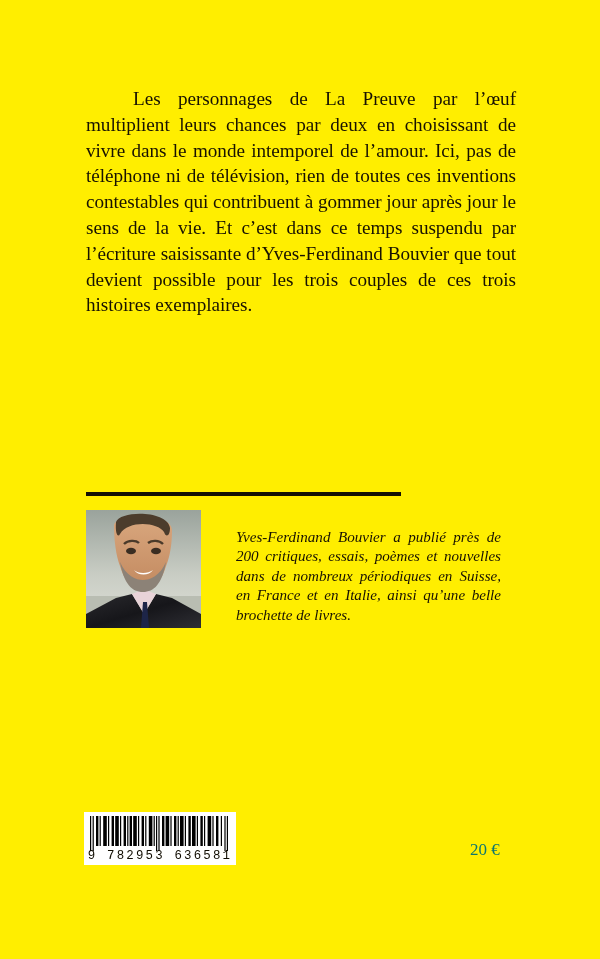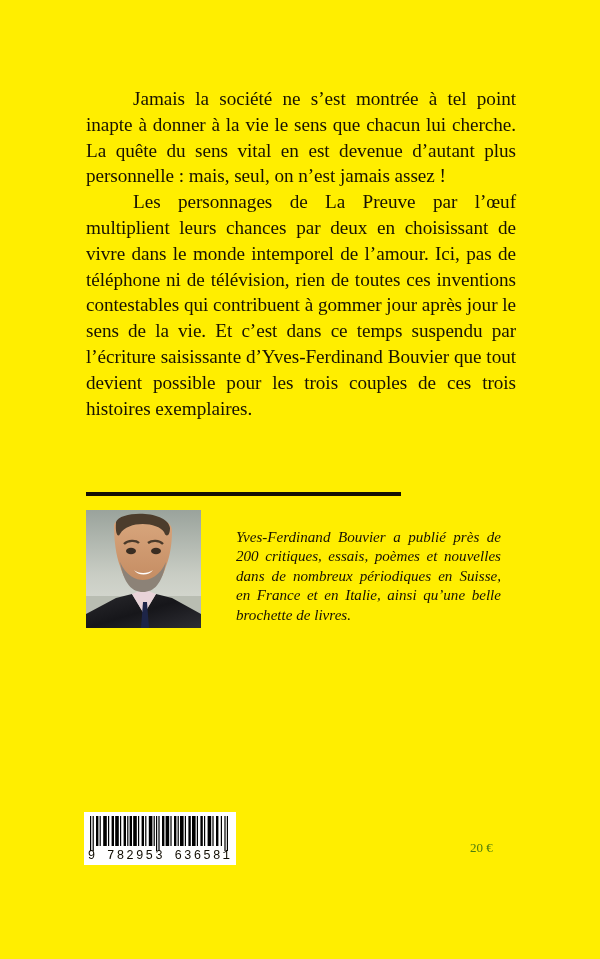--- a/index.html
+++ b/index.html
@@ -118,32 +118,31 @@
     letter-spacing: 2.2px;
     color: #100c00;
     white-space: pre;
   }
 
   
   .price {
     position: absolute;
     left: 470px;
     top: 840px;
-    font-size: 13px;
-    color: #4d7c0f;
+    font-size: 17px;
+    color: #0f766e;
     white-space: pre;
   }
 </style>
 </head>
 <body>
 
 <div id="cover">
 
   <div class="blurb">
-    <p>Jamais la société ne s’est montrée à tel point inapte à donner à la vie le sens que chacun lui cherche. La quête du sens vital en est devenue d’autant plus personnelle : mais, seul, on n’est jamais assez !</p>
     <p><span>Les personnages de </span><span class="ital">La Preuve par l’œuf</span><span> multiplient leurs chances par deux en choisissant de vivre dans le monde intemporel de l’amour. Ici, pas de téléphone ni de télévision, rien de toutes ces inventions contestables qui contribuent à gommer jour après jour le sens de la vie. Et c’est dans ce temps suspendu par l’écriture saisissante d’Yves-Ferdinand Bouvier que tout devient possible pour les trois couples de ces trois histoires exemplaires.</span></p>
   </div>
 
   <div class="rule"></div>
 
   <div class="author-block">
 
     <div class="author-photo">
       <svg viewBox="0 0 115 118" preserveAspectRatio="none">
         <defs>

